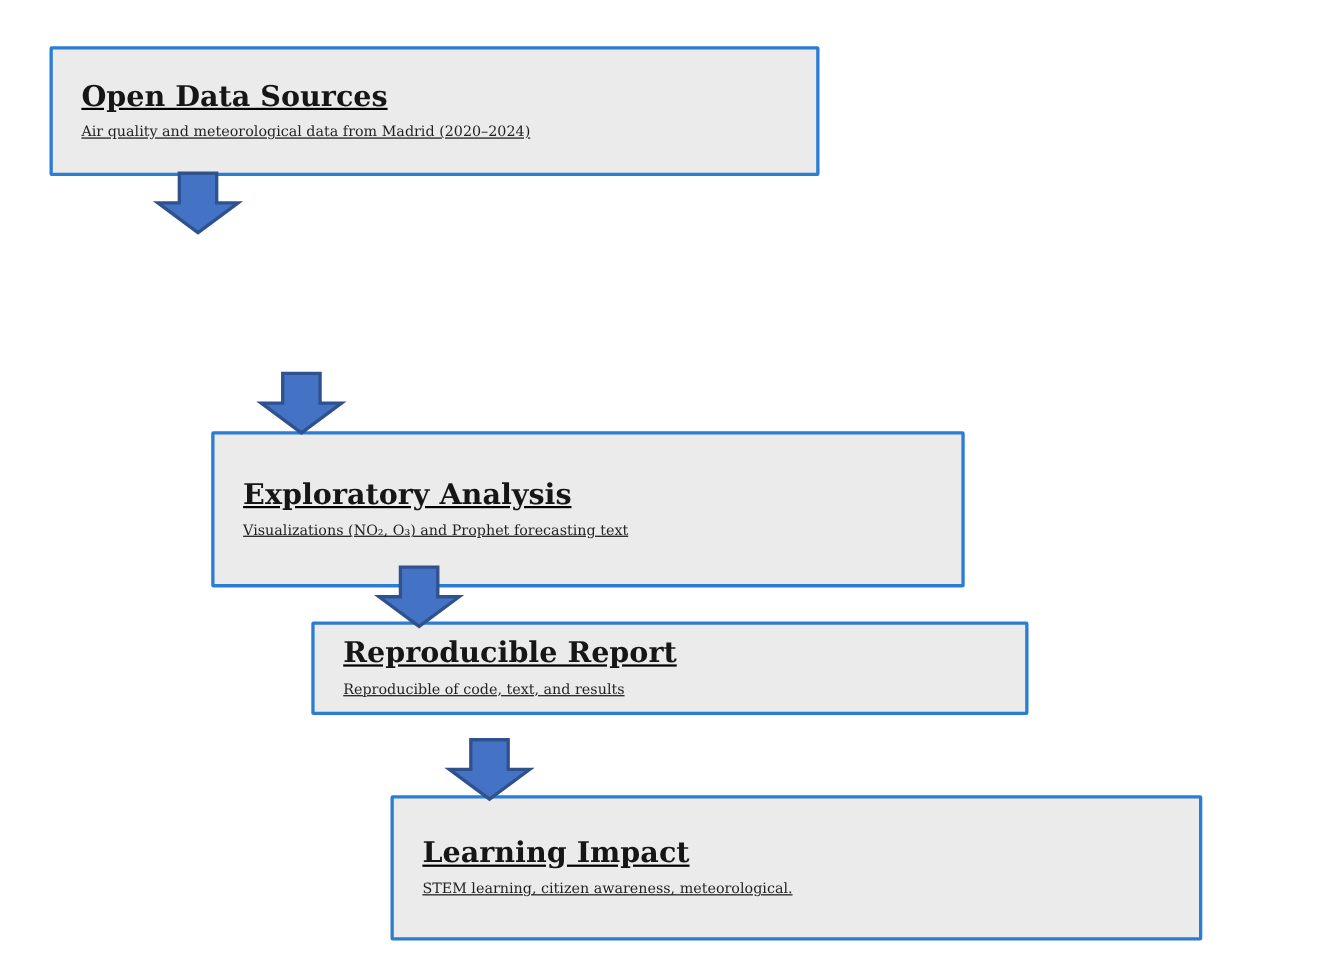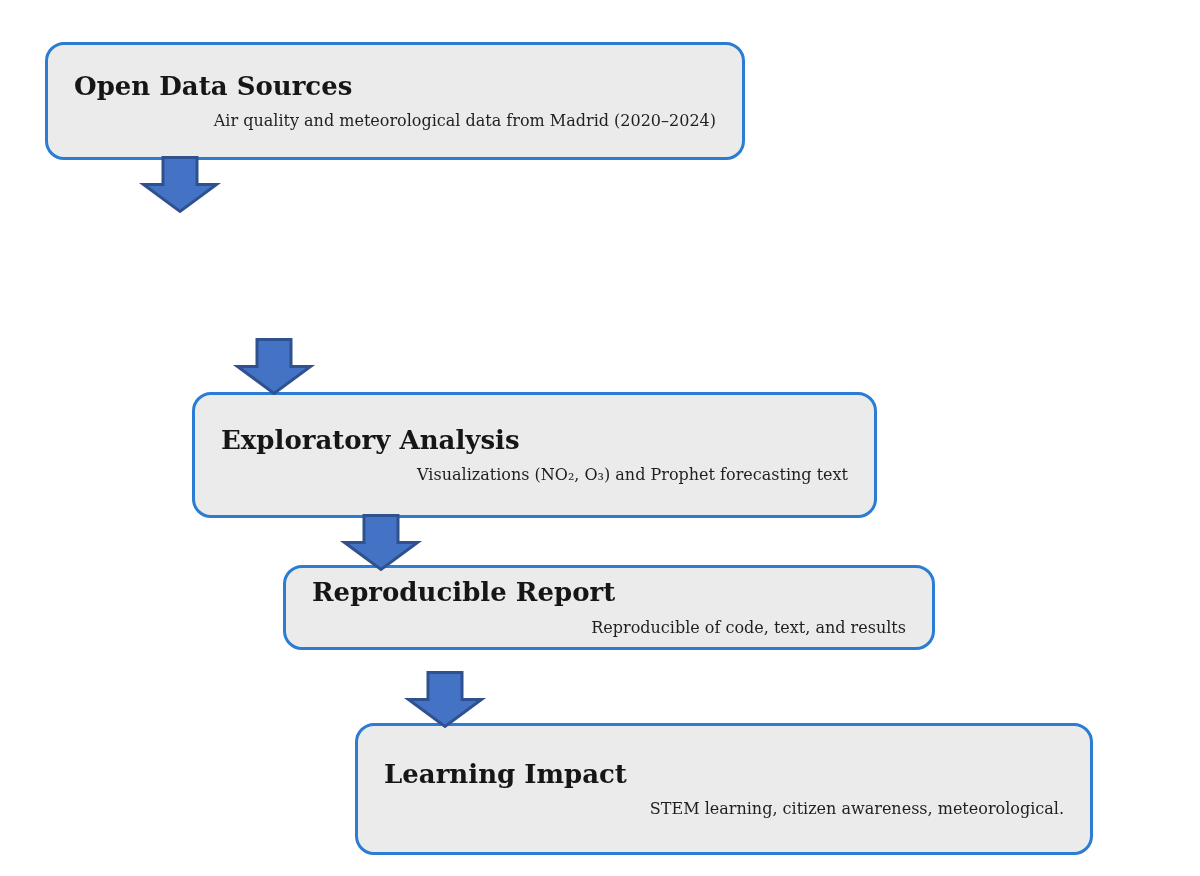--- a/index.html
+++ b/index.html
@@ -19,44 +19,44 @@
   .canvas{
     position:relative;
     width:1200px;height:876px;
     background:#ffffff;
     overflow:hidden;
   }
   .step{
     position:absolute;
     background:var(--box-fill);
     border:3px solid var(--box-border);
-    border-radius:19px;
+    border-radius:2px;
     display:flex;
     flex-direction:column;
     justify-content:center;
     padding:0 26px;
     z-index:1;
+    text-decoration:underline;
   }
   .step h2{
     margin:0 0 9px 0;
     font-size:26px;
     line-height:1.25;
     font-weight:bold;
     color:var(--text);
   }
   .step p{
     margin:0;
-    font-size:16px;
+    font-size:13px;
     line-height:1.3;
     color:#1f1f1f;
-    text-align:right;
   }
   .s1{left:45px;  top:42px;  width:700px; height:118px;}
   .s2{left:113px; top:211px; width:717px; height:131px;}
-  .s3{left:192px; top:392px; width:685px; height:126px;}
+  .s3{left:192px; top:392px; width:685px; height:142px;}
   .s4{left:283px; top:565px; width:652px; height:85px;}
   .s5{left:355px; top:723px; width:738px; height:132px;}
 
   .arrow{
     position:absolute;
     width:76px;height:57px;
     z-index:2;
     overflow:visible;
   }
   .arrow polygon{

